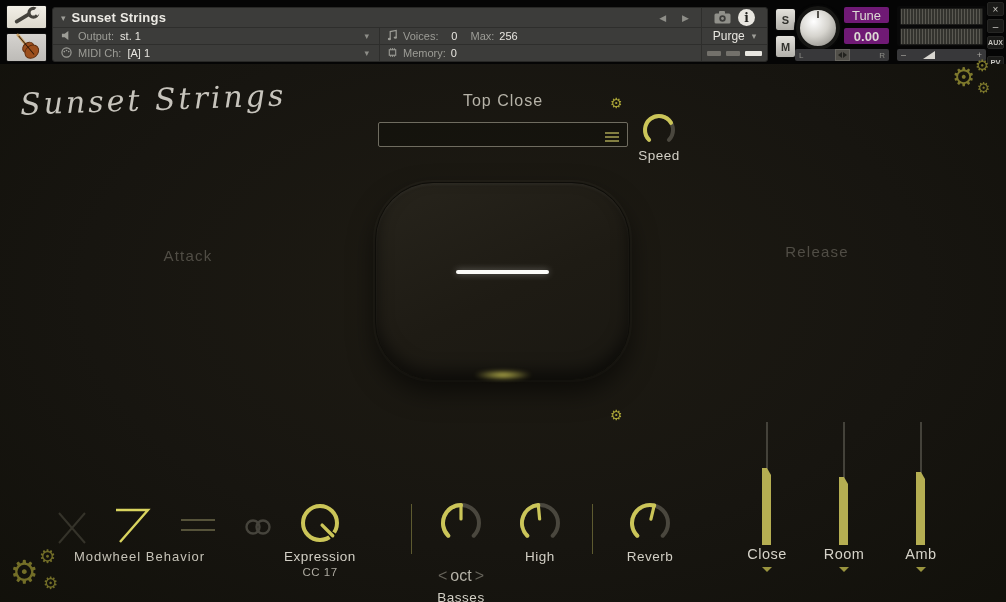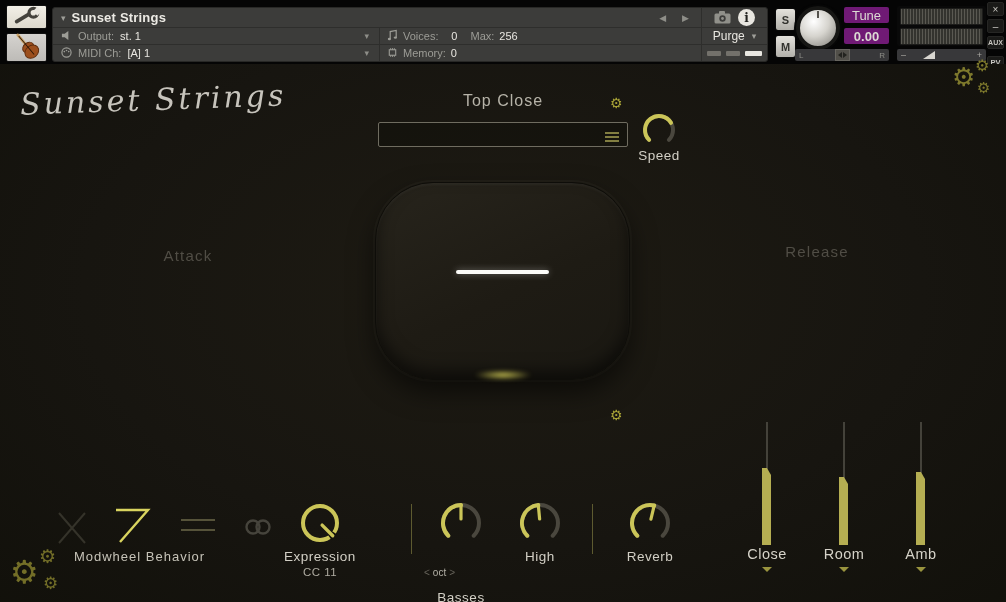--- a/index.html
+++ b/index.html
@@ -98,21 +98,21 @@
   .knob{cursor:pointer;line-height:0;}
 
   .fader{width:12px;height:123px;cursor:pointer;}
   .fader-track{position:absolute;left:5px;top:0;width:2px;height:123px;background:#44423a;}
   .fader-fill{position:absolute;left:1px;bottom:0;width:9px;
               clip-path:polygon(0 0,55% 0,100% 7px,100% 100%,0 100%);}
   .fader-label{width:70px;text-align:center;font-size:14.5px;letter-spacing:.5px;color:#d6d3c9;}
   .fader-caret{width:0;height:0;border-left:5px solid transparent;border-right:5px solid transparent;
                border-top:5px solid #99943e;cursor:pointer;}
 
-  .oct-row{width:80px;font-size:10px;color:#b4b1a7;}
+  .oct-row{width:80px;text-align:center;font-size:16px;color:#b4b1a7;}
   .oct-bracket{color:#66635a;cursor:pointer;padding:0 3px;}
 
   .decor-gear{font-family:"DejaVu Sans",sans-serif;opacity:.9;line-height:1;}
 </style>
 </head>
 <body>
 
 <div class="stage">
 
   <div class="kheader">
@@ -339,21 +339,21 @@
         <circle cx="20" cy="10" r="6.5" fill="none" stroke="#46443c" stroke-width="2.4"></circle>
       </svg>
     </span>
 
     <div class="abs knob" style="left:299px;top:438px;"><svg width="42" height="42" viewBox="0 0 42 42">
           <circle cx="21" cy="21" r="17" fill="none" stroke="#cbc558" stroke-width="4"></circle>
           <path d="M35.09 30.51 A17 17 0 0 1 30.51 35.09" fill="none" stroke="#15130d" stroke-width="6.5"></path>
           <line x1="23.121320343559642" y1="23.121320343559642" x2="33.72792206135786" y2="33.72792206135786" stroke="#cbc558" stroke-width="3.4" stroke-linecap="round"></line>
         </svg></div>
     <div class="abs ctl-label" style="left:270px;top:485px;width:100px;">Expression</div>
-    <div class="abs sub-label" style="left:270px;top:502px;width:100px;">CC 11</div>
+    <div class="abs sub-label" style="left:270px;top:502px;width:100px;">CC 17</div>
 
     <div class="abs vdivider" style="left:411px;top:440px;"></div>
 
     <div class="abs knob" style="left:439px;top:437px;"><svg width="44" height="44" viewBox="0 0 44 44">
           <path d="M9.27 34.73 A18 18 0 1 1 34.73 34.73" fill="none" stroke="#4a473e" stroke-width="4" stroke-linecap="round"></path>
           <path d="M9.27 34.73 A18 18 0 0 1 22.00 4.00" fill="none" stroke="#cbc558" stroke-width="4" stroke-linecap="round"></path>
           <line x1="22" y1="18" x2="22" y2="4" stroke="#cbc558" stroke-width="3.2" stroke-linecap="round"></line>
         </svg></div>
     <div class="abs ctl-label" style="left:421px;top:485px;width:80px;margin-top:41px;">Basses</div>
     <div class="abs oct-row" style="left:421px;top:503px;">

